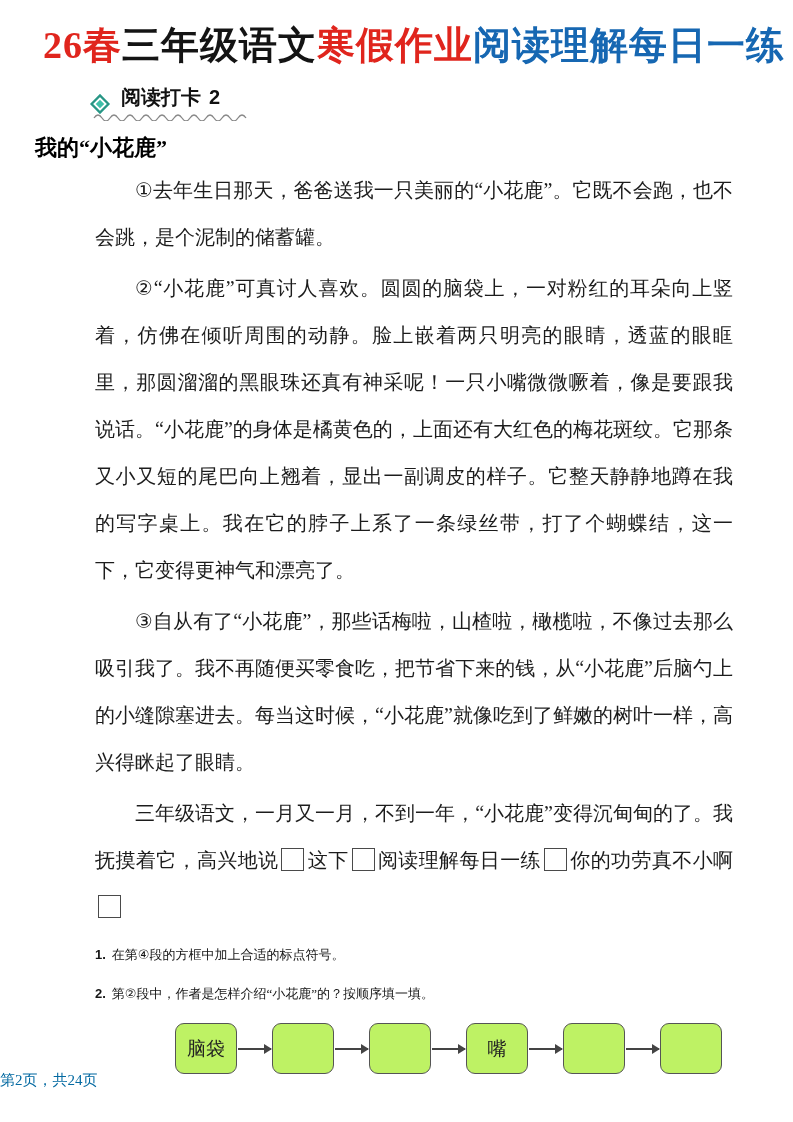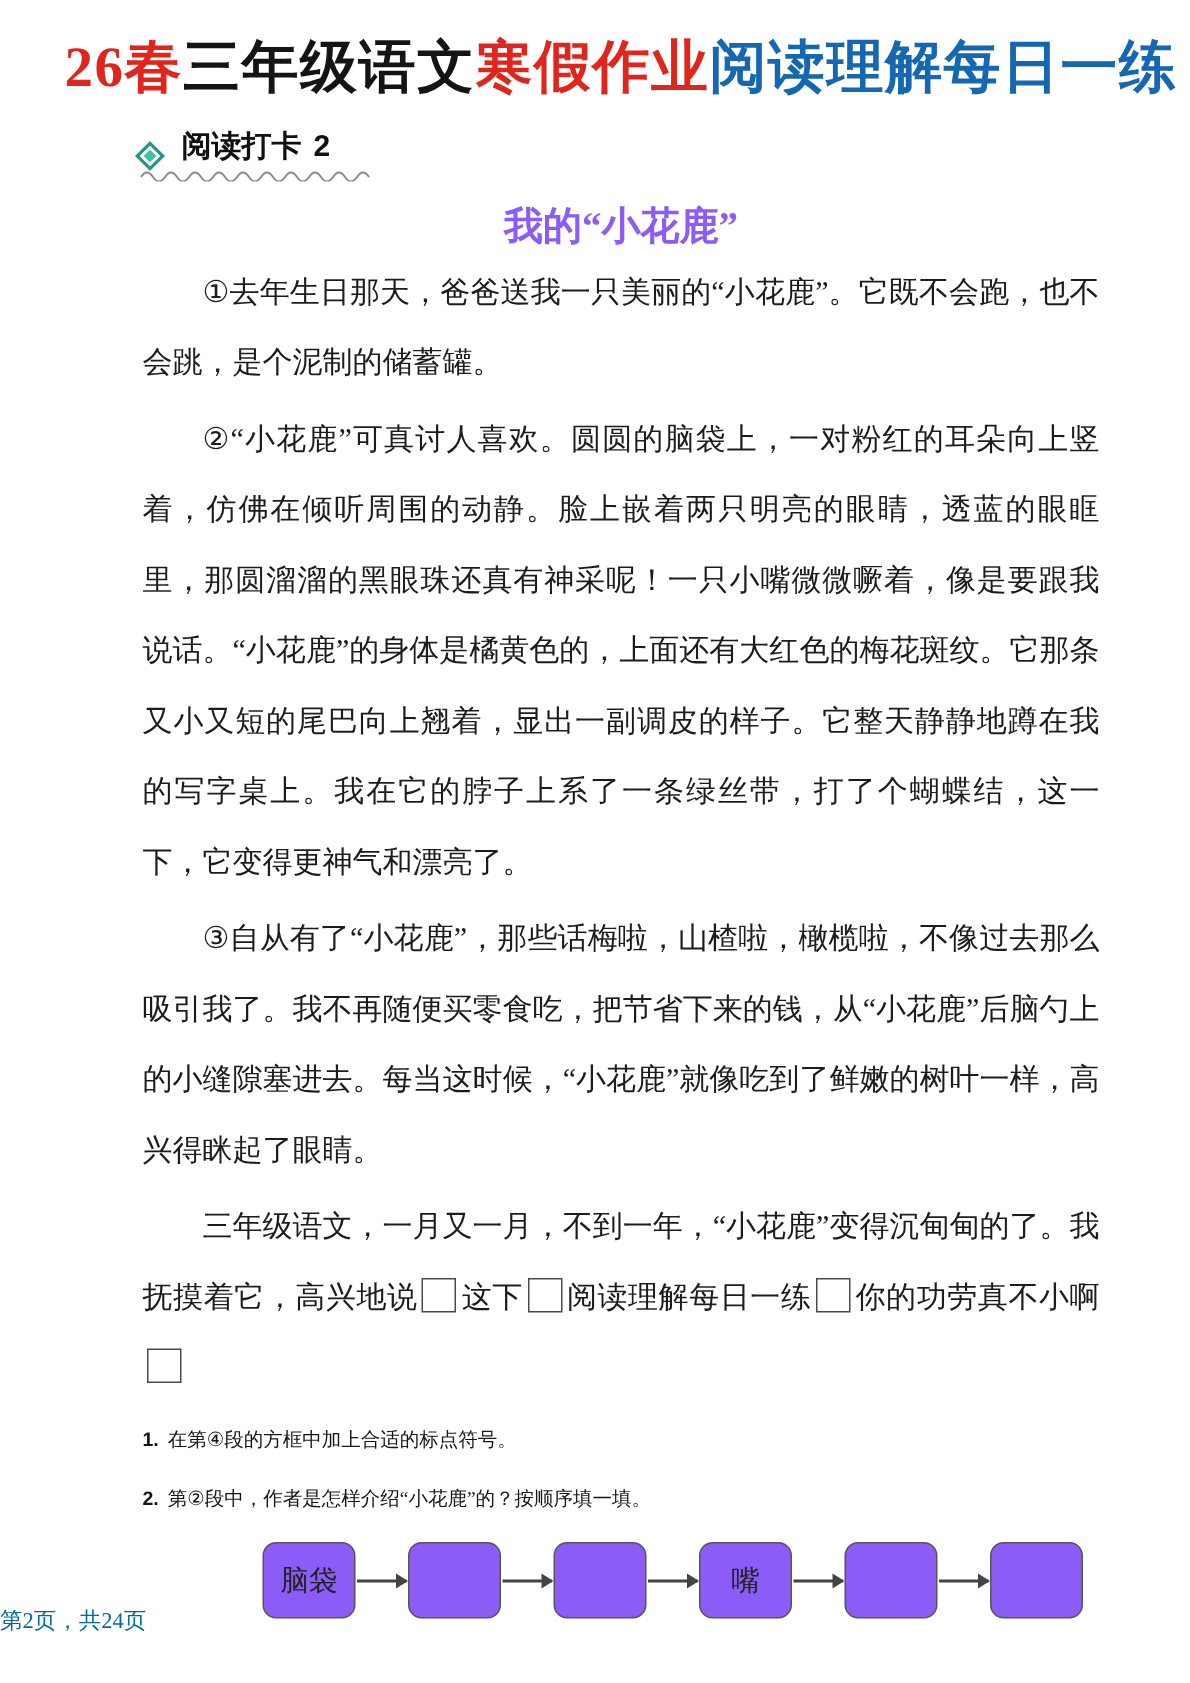--- a/index.html
+++ b/index.html
@@ -50,24 +50,24 @@
     font-weight: bold;
     color: #111;
     font-family: "Liberation Sans", "DejaVu Sans", sans-serif;
   }
   .badge-num { margin-left: 8px; }
   .wave { margin: 2px 0 0 57px; display: block; }
 
   
   .article-title {
     margin-top: 12px;
-    text-align: center;
-    font-size: 26px;
+    text-align: left;
+    font-size: 22px;
     font-weight: bold;
-    color: #8b5cf6;
+    color: #000000;
   }
   .para {
     margin: 4px 60px 0 60px;
     font-size: 20px;
     line-height: 47px;
     text-indent: 2em;
     text-align: justify;
     color: #1c1c1c;
   }
   .punct-box {
@@ -100,21 +100,21 @@
   }
   .fc-box {
     width: 62px; height: 51px;
     border: 1.7px solid #555;
     border-radius: 9px;
     display: flex;
     align-items: center;
     justify-content: center;
     font-size: 19px;
     color: #222;
-    background: #8b5cf6;
+    background: #bef264;
     flex: 0 0 auto;
   }
   .fc-arrow {
     position: relative;
     width: 33px; height: 2px;
     background: #444;
     margin: 0 1px;
     flex: 0 0 auto;
   }
   .fc-arrow::after {

